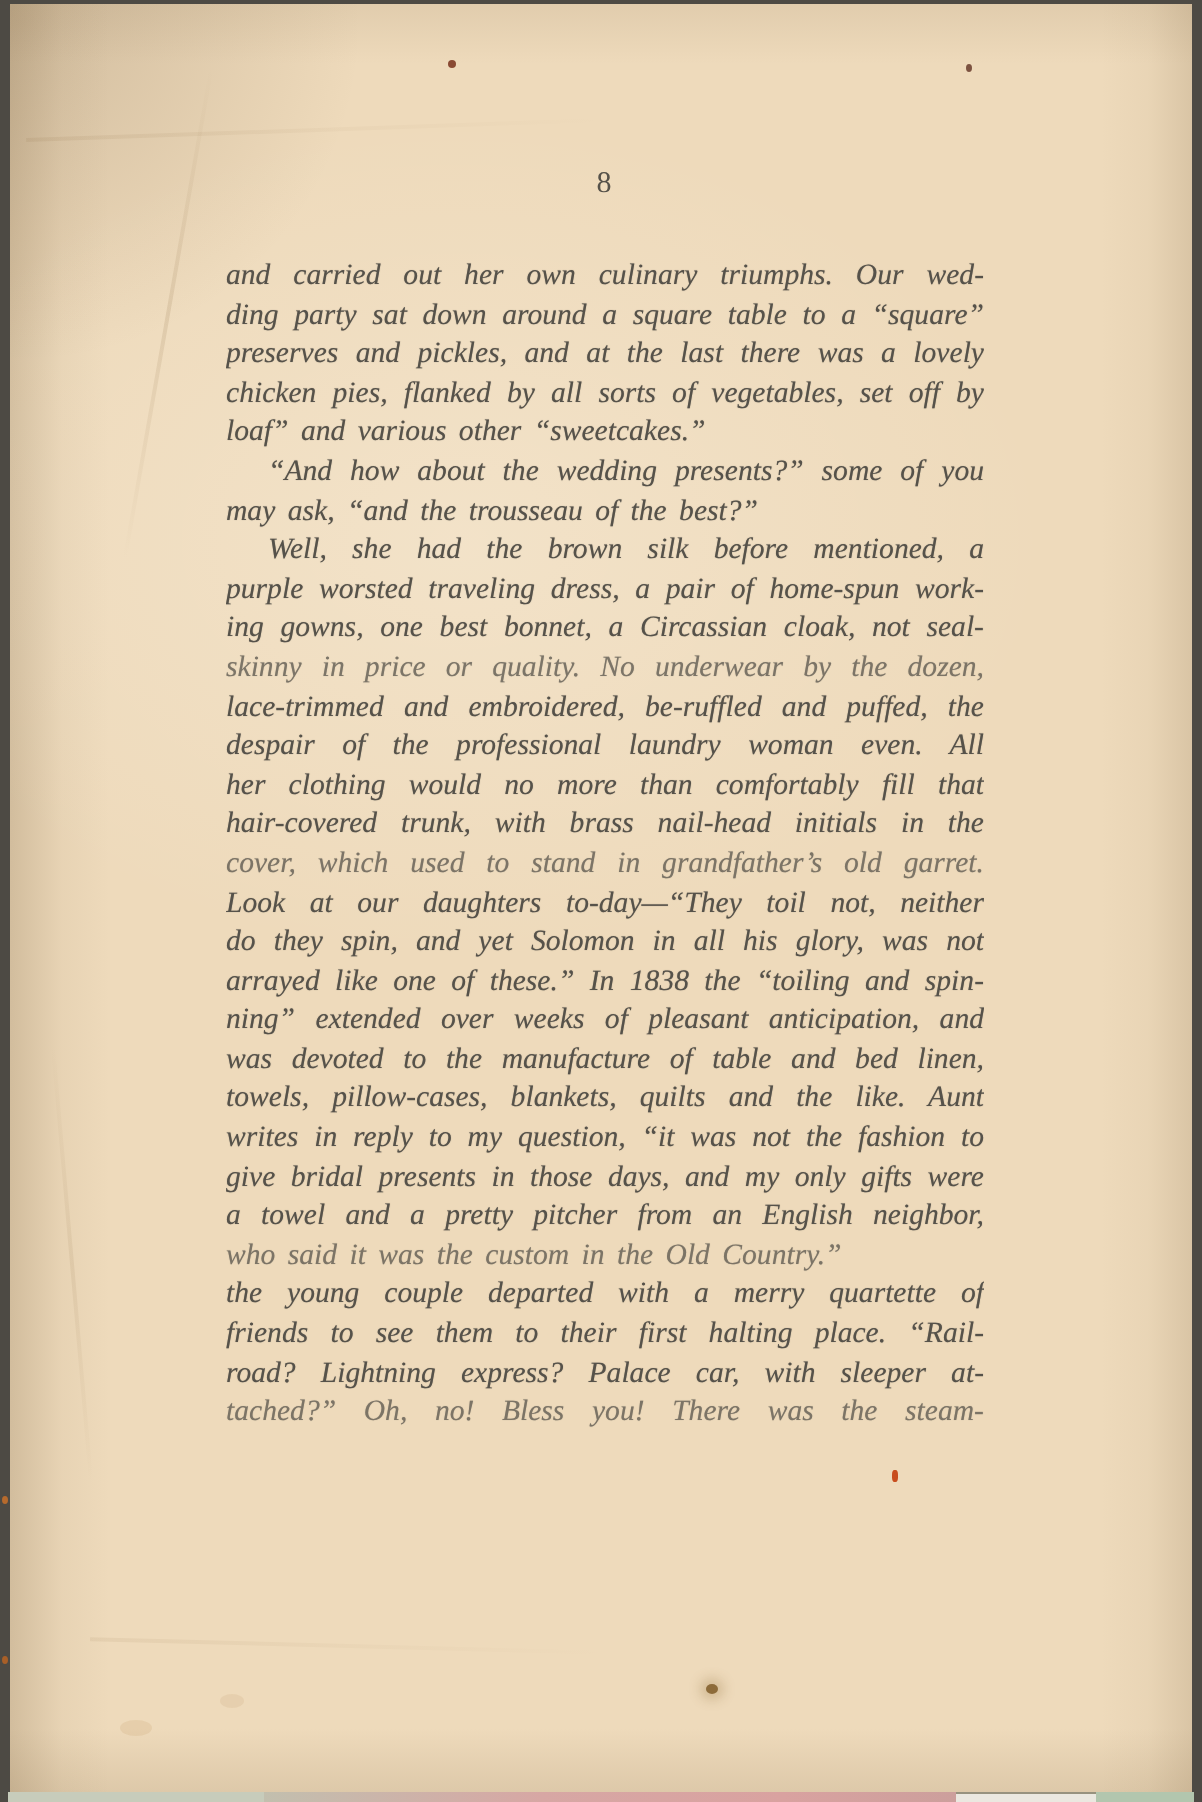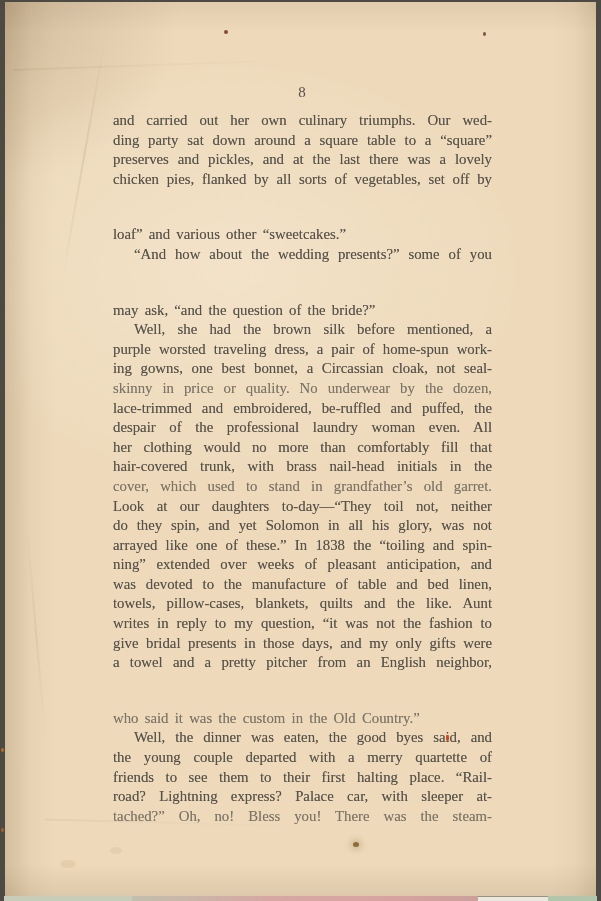--- a/index.html
+++ b/index.html
@@ -19,31 +19,32 @@
       radial-gradient(circle 170px at 1% 1%, rgba(100,75,45,0.20), transparent),
       var(--paper,#eedabb);
   }
   .crease{position:absolute;background:linear-gradient(to bottom, transparent, rgba(140,108,66,0.16), transparent);}
   .crease-h{position:absolute;background:linear-gradient(to right, rgba(140,108,66,0.12), rgba(140,108,66,0.05), transparent);}
   .page-number{
     position:absolute;left:108px;top:82px;width:379px;text-align:center;
     font-size:15px;color:var(--ink,#56524a);letter-spacing:1px;
   }
   .text-block{
-    position:absolute;left:108px;top:109px;width:379px;
+    position:absolute;left:108px;top:127px;width:379px;
     font-size:14.8px;line-height:19.6px;color:var(--ink,#56524a);
     text-shadow:0 0 0.5px rgba(86,82,74,0.55);
+    font-style:italic;
   }
   .para{margin:0;}
   .line{
     text-align:justify;text-align-last:justify;
     overflow:hidden;white-space:normal;
   }
   .line.indent{padding-left:21px;}
-  .line.short{text-align-last:left;word-spacing:2.5px;margin-top:36px;}
+  .line.short{text-align-last:left;word-spacing:2.5px;}
   .line.faded{opacity:0.75;filter:blur(0.25px);}
   .speck{position:absolute;border-radius:50%;}
   .stain{position:absolute;border-radius:50%;}
   .strip{position:absolute;bottom:0;height:5px;}
   .strip-green-left{left:4px;width:128px;background:var(--strip-green,#c7ccbb);}
   .strip-pink{left:132px;width:346px;background:linear-gradient(to right,#c2bfae,var(--strip-pink,#d7a7a4) 40%,#d9a2a0 75%,#cc9f9c);}
   .strip-white{left:478px;width:70px;background:var(--strip-white,#ebe8e0);border-top:1px solid #97927f;height:4px;}
   .strip-green-right{left:548px;width:49px;background:var(--strip-green-right,#b2c6ae);}
 </style>
 </head>
@@ -61,21 +62,21 @@
   <div class="text-block" id="text-block">
       <div class="para">
         <div class="line">and carried out her own culinary triumphs.  Our wed-</div>
         <div class="line">ding party sat down around a square table to a “square”</div>
         <div class="line">preserves and pickles, and at the last there was a lovely</div>
         <div class="line">chicken pies, flanked by all sorts of vegetables, set off by</div>
         <div class="line short">loaf” and various other “sweetcakes.”</div>
       </div>
       <div class="para">
         <div class="line indent">“And how about the wedding presents?” some of you</div>
-        <div class="line short">may ask, “and the question of the bride?”</div>
+        <div class="line short">may ask, “and the trousseau of the best?”</div>
       </div>
       <div class="para">
         <div class="line indent">Well, she had the brown silk before mentioned, a</div>
         <div class="line">purple worsted traveling dress, a pair of home-spun work-</div>
         <div class="line">ing gowns, one best bonnet, a Circassian cloak, not seal-</div>
         <div class="line faded">skinny in price or quality.  No underwear by the dozen,</div>
         <div class="line">lace-trimmed and embroidered, be-ruffled and puffed, the</div>
         <div class="line">despair of the professional laundry woman even.  All</div>
         <div class="line">her clothing would no more than comfortably fill that</div>
         <div class="line">hair-covered trunk, with brass nail-head initials in the</div>
@@ -85,21 +86,20 @@
         <div class="line">arrayed like one of these.”  In 1838 the “toiling and spin-</div>
         <div class="line">ning” extended over weeks of pleasant anticipation, and</div>
         <div class="line">was devoted to the manufacture of table and bed linen,</div>
         <div class="line">towels, pillow-cases, blankets, quilts and the like.  Aunt</div>
         <div class="line">writes in reply to my question, “it was not the fashion to</div>
         <div class="line">give bridal presents in those days, and my only gifts were</div>
         <div class="line">a towel and a pretty pitcher from an English neighbor,</div>
         <div class="line short faded">who said it was the custom in the Old Country.”</div>
       </div>
       <div class="para">
-        <div class="line indent">Well, the dinner was eaten, the good byes said, and</div>
         <div class="line">the young couple departed with a merry quartette of</div>
         <div class="line">friends to see them to their first halting place.  “Rail-</div>
         <div class="line">road?  Lightning express?  Palace car, with sleeper at-</div>
         <div class="line faded">tached?”  Oh, no!  Bless you!  There was the steam-</div>
       </div>
     </div>
 
   <div class="speck" style="left:219px;top:28px;width:4px;height:4px;background:#8a4a33;"></div>
   <div class="speck" style="left:478px;top:30px;width:3px;height:4px;background:#7c5240;"></div>
   <div class="speck" style="left:441px;top:733px;width:3px;height:6px;background:#c84d1e;border-radius:40%;"></div>

